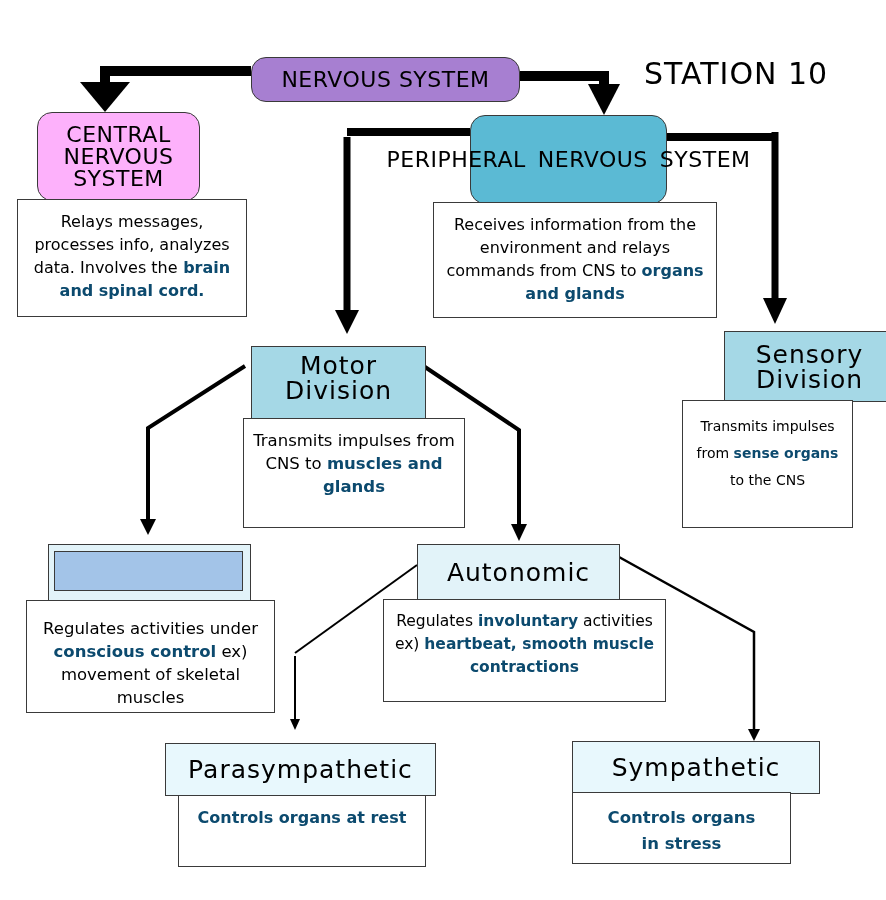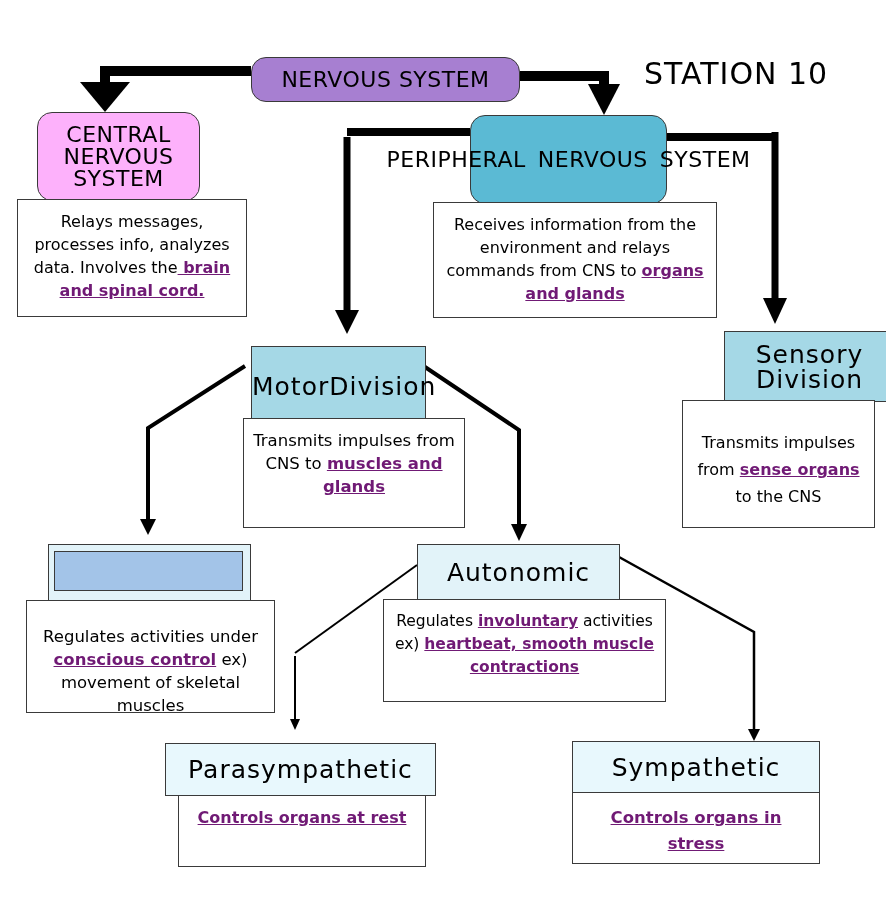--- a/index.html
+++ b/index.html
@@ -4,21 +4,21 @@
 <style>
   html, body { margin:0; padding:0; background:#ffffff; }
   body { width:886px; height:900px; position:relative; overflow:hidden;
          font-family:"Liberation Sans", sans-serif; color:#000; }
   .abs { position:absolute; box-sizing:border-box; }
   .hdr { border:1.5px solid #3a3a3a; display:flex; align-items:center; justify-content:center;
          text-align:center; font-family:"DejaVu Sans", sans-serif; line-height:1.0; }
   .desc { border:1.5px solid #3a3a3a; background:#fff; text-align:center;
           font-family:"DejaVu Sans", sans-serif; font-size:16px; line-height:23px;
           padding:8px 6px; }
-  .hl { color:#701a75; font-weight:bold; text-decoration:underline; }
+  .hl { color:#0c4a6e; font-weight:bold; }
   .title-caps { font-size:22px; letter-spacing:0.5px;border-radius:15px; }
   .title-mixed { font-size:25px; letter-spacing:1px; }
   svg.lines { position:absolute; left:0; top:0; }
 </style>
 </head>
 <body>
 
 <svg class="lines" width="886" height="900">
   <defs>
     <marker id="ah" viewBox="0 0 10 10" refX="5" refY="9" markerWidth="4" markerHeight="4" orient="auto">
@@ -90,55 +90,55 @@
 
 <div class="abs hdr title-caps" style="left:470px; top:115px; width:197px; height:89px; background:#5bbad4; flex-direction:row;gap:12px;">
   <span>PERIPHERAL</span>
   <span>NERVOUS</span>
   <span>SYSTEM</span>
 </div>
 <div class="abs desc" style="left:433px; top:202px; width:284px; height:116px; padding-top:10px;">
   <span>Receives information from the environment and relays commands from CNS to </span><span class="hl">organs and glands</span>
 </div>
 
-<div class="abs hdr title-mixed" style="left:251px; top:346px; width:175px; height:75px; background:#a5d8e6; flex-direction:row; align-items:center; justify-content:flex-start; padding-top:6px;">
+<div class="abs hdr title-mixed" style="left:251px; top:346px; width:175px; height:75px; background:#a5d8e6; flex-direction:column; align-items:center; justify-content:flex-start; padding-top:6px;">
   <span>Motor</span>
   <span>Division</span>
 </div>
 <div class="abs desc" style="left:227px; top:418px; width:222px; height:110px; padding-top:10px; font-size:16.5px;margin-left:16px;">
   <span>Transmits impulses from CNS to </span><span class="hl">muscles and  glands</span>
 </div>
 
 <div class="abs hdr title-mixed" style="left:682px; top:331px; width:171px; height:71px; background:#a5d8e6; flex-direction:column;margin-left:42px;">
   <span>Sensory</span>
   <span>Division</span>
 </div>
-<div class="abs desc" style="left:682px; top:400px; width:193px; height:128px; padding-top:28px; font-size:16px; line-height:27px;">
+<div class="abs desc" style="left:682px; top:400px; width:171px; height:128px; padding-top:12px; font-size:14px; line-height:27px;">
   <span>Transmits impulses from </span><span class="hl">sense organs </span><span>to the CNS</span>
 </div>
 
 <div class="abs" style="left:48px; top:544px; width:203px; height:57px; background:#e2f3f9; border:1.5px solid #3a3a3a;">
   <div class="abs" style="left:5px; top:6px; width:189px; height:40px; background:#a3c4e8; border:1.5px solid #3a3a3a;"></div>
 </div>
-<div class="abs desc" style="left:26px; top:600px; width:249px; height:113px; padding-top:24px; font-size:16.5px;">
+<div class="abs desc" style="left:26px; top:600px; width:249px; height:113px; padding-top:16px; font-size:16.5px;">
   <span>Regulates activities under </span><span class="hl">conscious control</span><span> ex) movement of skeletal muscles</span>
 </div>
 
 <div class="abs hdr title-mixed" style="left:417px; top:544px; width:203px; height:57px; background:#e2f3f9;">
   <span>Autonomic</span>
 </div>
 <div class="abs desc" style="left:383px; top:599px; width:283px; height:103px; padding-top:10px; font-size:15.5px;">
   <span>Regulates </span><span class="hl">involuntary</span><span> activities ex) </span><span class="hl">heartbeat, smooth muscle contractions</span>
 </div>
 
 <div class="abs hdr title-mixed" style="left:165px; top:743px; width:271px; height:53px; background:#e8f8fd;">
   <span>Parasympathetic</span>
 </div>
 <div class="abs desc" style="left:178px; top:795px; width:248px; height:72px; padding-top:10px; font-size:16px;">
   <span class="hl">Controls organs at rest</span>
 </div>
 
 <div class="abs hdr title-mixed" style="left:572px; top:741px; width:248px; height:53px; background:#e8f8fd;">
   <span>Sympathetic</span>
 </div>
-<div class="abs desc" style="left:572px; top:792px; width:248px; height:72px; padding:12px 30px 0 30px; font-size:16.5px; line-height:26px;">
+<div class="abs desc" style="left:572px; top:792px; width:219px; height:72px; padding:12px 30px 0 30px; font-size:16.5px; line-height:26px;">
   <span class="hl">Controls organs in stress</span>
 </div>
 
 </body></html>

